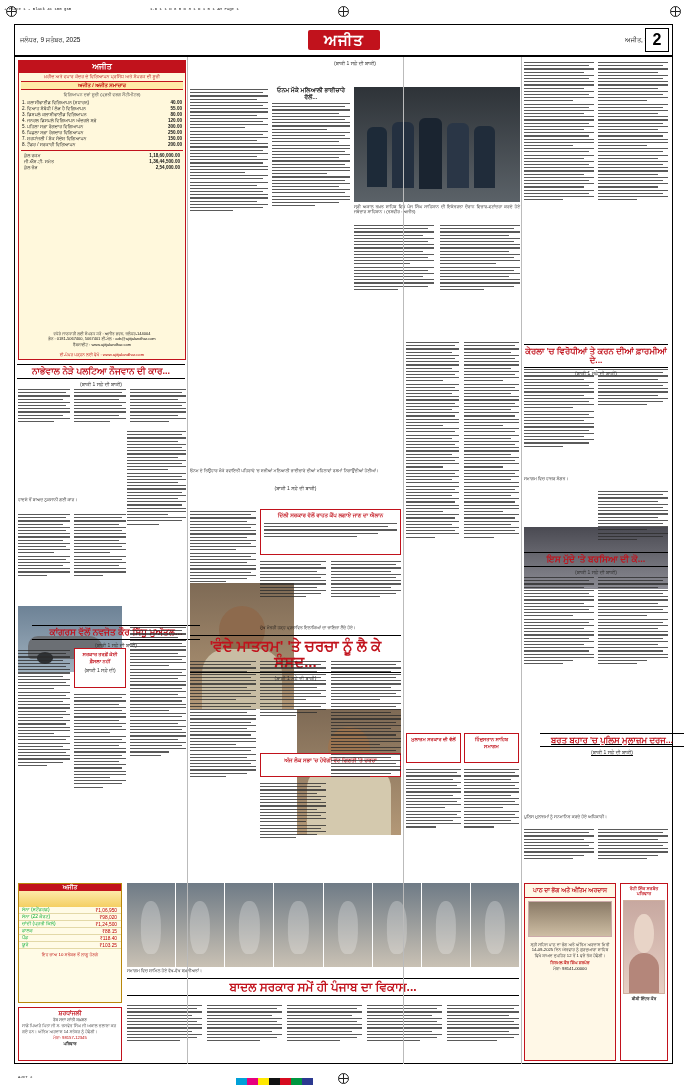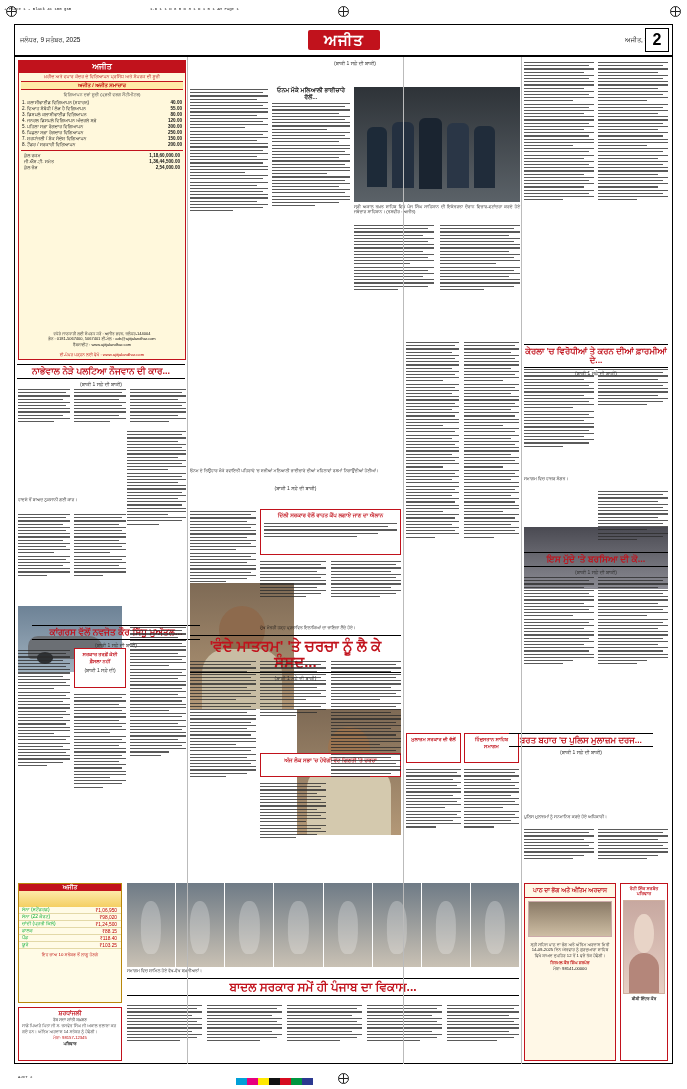--- a/index.html
+++ b/index.html
@@ -1220,21 +1220,21 @@
             <i class="s4"></i>
             <i class="s1"></i>
             <i class="s2"></i>
             <i class="s1"></i>
             <i class="s3"></i>
             <i class="s1"></i>
             <i class="s5"></i>
         </span>
       </div>
 
-      <div class="blk" style="left:494px;top:676px;width:144px;height:18px;">
+      <div class="blk" style="left:525px;top:676px;width:144px;height:18px;text-decoration:underline;">
         <div class="hl hdbar" style="font-size:8.5px;">ਬਰਤ ਬਹਾਰ 'ਚ ਪੁਲਿਸ ਮੁਲਾਜ਼ਮ ਦਰਜ...</div>
         <div class="sub">(ਬਾਕੀ 1 ਸਫ਼ੇ ਦੀ ਬਾਕੀ)</div>
       </div>
 
       <div class="blk capline" style="left:509px;top:757px;width:144px;height:10px;">ਪੁਲਿਸ ਮੁਲਾਜ਼ਮਾਂ ਨੂੰ ਸਨਮਾਨਿਤ ਕਰਦੇ ਹੋਏ ਅਧਿਕਾਰੀ।</div>
       <div class="blk" style="left:509px;top:770px;width:70px;height:50px;">
         <span class="tx">
             <i class="s1"></i>
             <i class="s2"></i>
             <i class="s1"></i>

